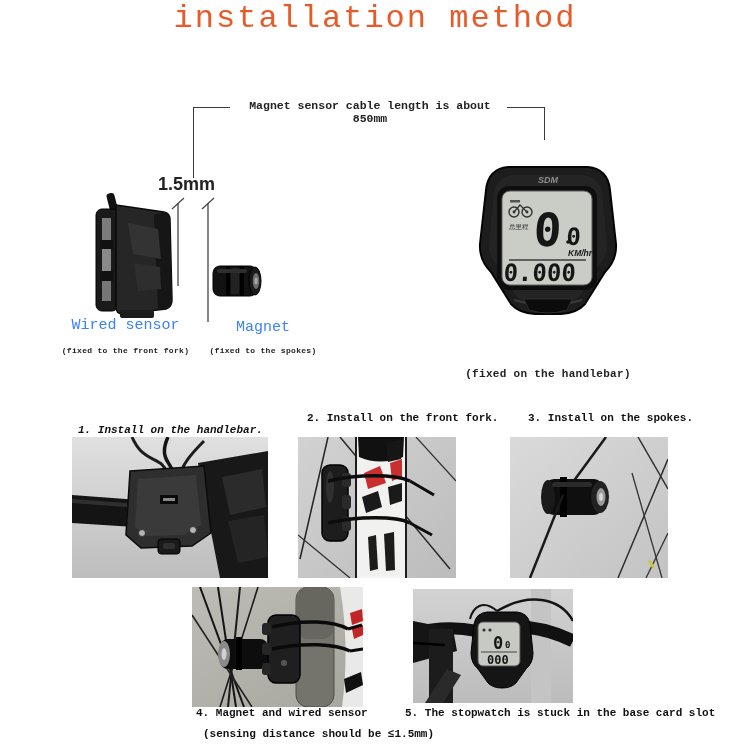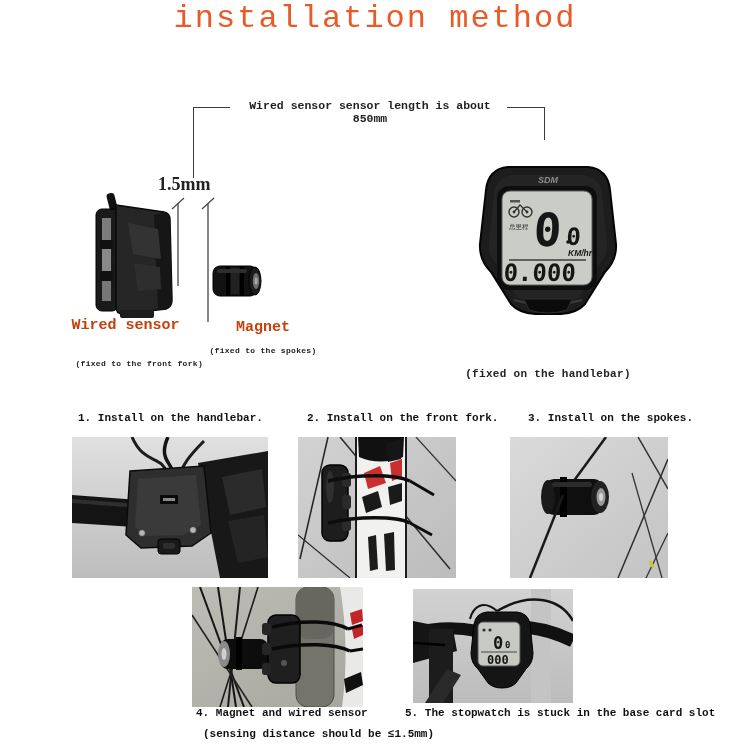--- a/index.html
+++ b/index.html
@@ -5,40 +5,40 @@
   html,body{margin:0;padding:0;background:#fff;}
   #stage{position:relative;width:750px;height:750px;background:#ffffff;overflow:hidden;
          font-family:"Liberation Mono", monospace;color:#1a1a1a;}
   .abs{position:absolute;}
   
   #title{left:0;top:8;width:750px;text-align:center;font-size:32px;letter-spacing:2px;font-weight:500;}
   
   .bline{background:#3a3a3a;}
   #cable-note{left:230px;top:99px;width:280px;text-align:center;font-size:11.5px;font-weight:bold;color:#222;}
   
-  .part-label{font-size:15px;font-weight:bold;text-align:center;color:#c2410c;}
+  .part-label{font-size:15px;font-weight:normal;text-align:center;color:#3b82f6;}
   .part-note{font-size:8px;font-weight:bold;text-align:center;color:#222;letter-spacing:0.3px;}
-  #gap-label{left:158px;top:174px;width:80px;font-family:Liberation Serif, serif;
+  #gap-label{left:158px;top:174px;width:80px;font-family:Liberation Sans, sans-serif;
              font-size:18px;font-weight:bold;color:#222;}
   
   .step-label{font-size:11px;font-weight:bold;color:#111;white-space:nowrap;}
   svg{display:block;}
 </style>
 </head>
 <body>
 
 <div id="stage">
 
   <div class="abs" id="title" style="color:#E75B28;">installation method</div>
 
   <div class="abs bline" style="left:193px;top:107px;width:37px;height:1px;"></div>
   <div class="abs bline" style="left:193px;top:107px;width:1px;height:71px;"></div>
   <div class="abs bline" style="left:507px;top:107px;width:38px;height:1px;"></div>
   <div class="abs bline" style="left:544px;top:107px;width:1px;height:33px;"></div>
-  <div class="abs" id="cable-note">Wired sensor sensor length is about 850mm</div>
+  <div class="abs" id="cable-note">Magnet sensor cable length is about 850mm</div>
 
   <div class="abs" id="gap-label">1.5mm</div>
 
   <svg class="abs" style="left:60px;top:150px;" width="250" height="175" viewBox="0 0 250 175">
 
     <line x1="118" y1="53" x2="118" y2="136" stroke="#444" stroke-width="1.3"></line>
     <line x1="148" y1="53" x2="148" y2="172" stroke="#444" stroke-width="1.3"></line>
     <line x1="112" y1="59" x2="124" y2="48" stroke="#444" stroke-width="1.2"></line>
     <line x1="142" y1="59" x2="154" y2="48" stroke="#444" stroke-width="1.2"></line>
 
@@ -63,21 +63,21 @@
       <rect x="29" y="6" width="4" height="30" fill="#000"></rect>
       <rect x="20" y="8" width="8" height="26" fill="#222"></rect>
       <ellipse cx="44" cy="21" rx="6" ry="14" fill="#1b1b1b" stroke="#000"></ellipse>
       <ellipse cx="45" cy="21" rx="3.2" ry="8" fill="#6f6f6f"></ellipse>
       <ellipse cx="45" cy="21" rx="1.5" ry="3.5" fill="#a8a8a8"></ellipse>
       <rect x="6" y="9" width="30" height="4" rx="2" fill="#2e2e2e"></rect>
     </g>
   </svg>
 
   <div class="abs part-label" style="left:58px;top:317px;width:135px;">Wired sensor</div>
-  <div class="abs part-note" style="left:48px;top:359px;width:155px;text-align:right;">(fixed to the front fork)</div>
+  <div class="abs part-note" style="left:48px;top:346px;width:155px;">(fixed to the front fork)</div>
   <div class="abs part-label" style="left:213px;top:319px;width:100px;">Magnet</div>
   <div class="abs part-note" style="left:208px;top:346px;width:110px;">(fixed to the spokes)</div>
 
   <svg class="abs" style="left:464px;top:150px;" width="168" height="184" viewBox="0 0 168 184">
     <path d="M22,40 Q24,19 44,17 L124,17 Q144,19 146,40 L152,94 Q153,110 141,122 L121,154 Q113,163 97,164 L71,164 Q55,163 47,154 L27,122 Q15,110 16,94 Z" fill="#1d1d1d" stroke="#050505" stroke-width="2"></path>
     <path d="M30,44 Q32,27 48,25 L120,25 Q136,27 138,44 L143,93 Q144,106 134,116 L116,146 Q109,153 96,154 L72,154 Q59,153 52,146 L34,116 Q24,106 25,93 Z" fill="#242424"></path>
     <text x="84" y="33" font-size="9" font-weight="bold" font-style="italic" fill="#8d8d8d" text-anchor="middle" font-family="Liberation Sans, sans-serif">SDM</text>
     <rect x="33" y="36" width="100" height="104" rx="12" fill="#0e0e0e"></rect>
     <rect x="38" y="41" width="90" height="94" rx="8" fill="#C9CDC5" stroke="#5e5e5e"></rect>
 
@@ -97,21 +97,21 @@
       <text x="104" y="106" font-size="8.5" font-style="italic" font-family="Liberation Sans, sans-serif">KM/hr</text>
       <line x1="45" y1="110" x2="122" y2="110" stroke="#3d3d3d" stroke-width="1.4"></line>
       <text x="46" y="131" font-size="24" transform="skewX(-3)">0.000</text>
     </g>
     <path d="M50,150 Q84,160 118,150" fill="none" stroke="#3a3a3a" stroke-width="2"></path>
     <path d="M60,149 L108,149 L103,160 Q84,166 65,160 Z" fill="#0b0b0b" stroke="#2e2e2e"></path>
   </svg>
 
   <div class="abs part-note" style="left:454px;top:368px;width:188px;font-size:11px;">(fixed on the handlebar)</div>
 
-  <div class="abs step-label" style="left:78px;top:412px;">1. Install on the handlebar.</div>
+  <div class="abs step-label" style="left:78px;top:424px;font-style:italic;">1. Install on the handlebar.</div>
   <div class="abs step-label" style="left:307px;top:412px;">2. Install on the front fork.</div>
   <div class="abs step-label" style="left:528px;top:412px;">3. Install on the spokes.</div>
 
   <svg class="abs" style="left:72px;top:437px;" width="196" height="141" viewBox="0 0 196 141">
     <defs>
       <linearGradient id="g1" x1="0" y1="0" x2="0" y2="1">
         <stop offset="0" stop-color="#e0e0e0"></stop>
           <stop offset="1" stop-color="#bdbdbd"></stop>
       </linearGradient>
     </defs>

